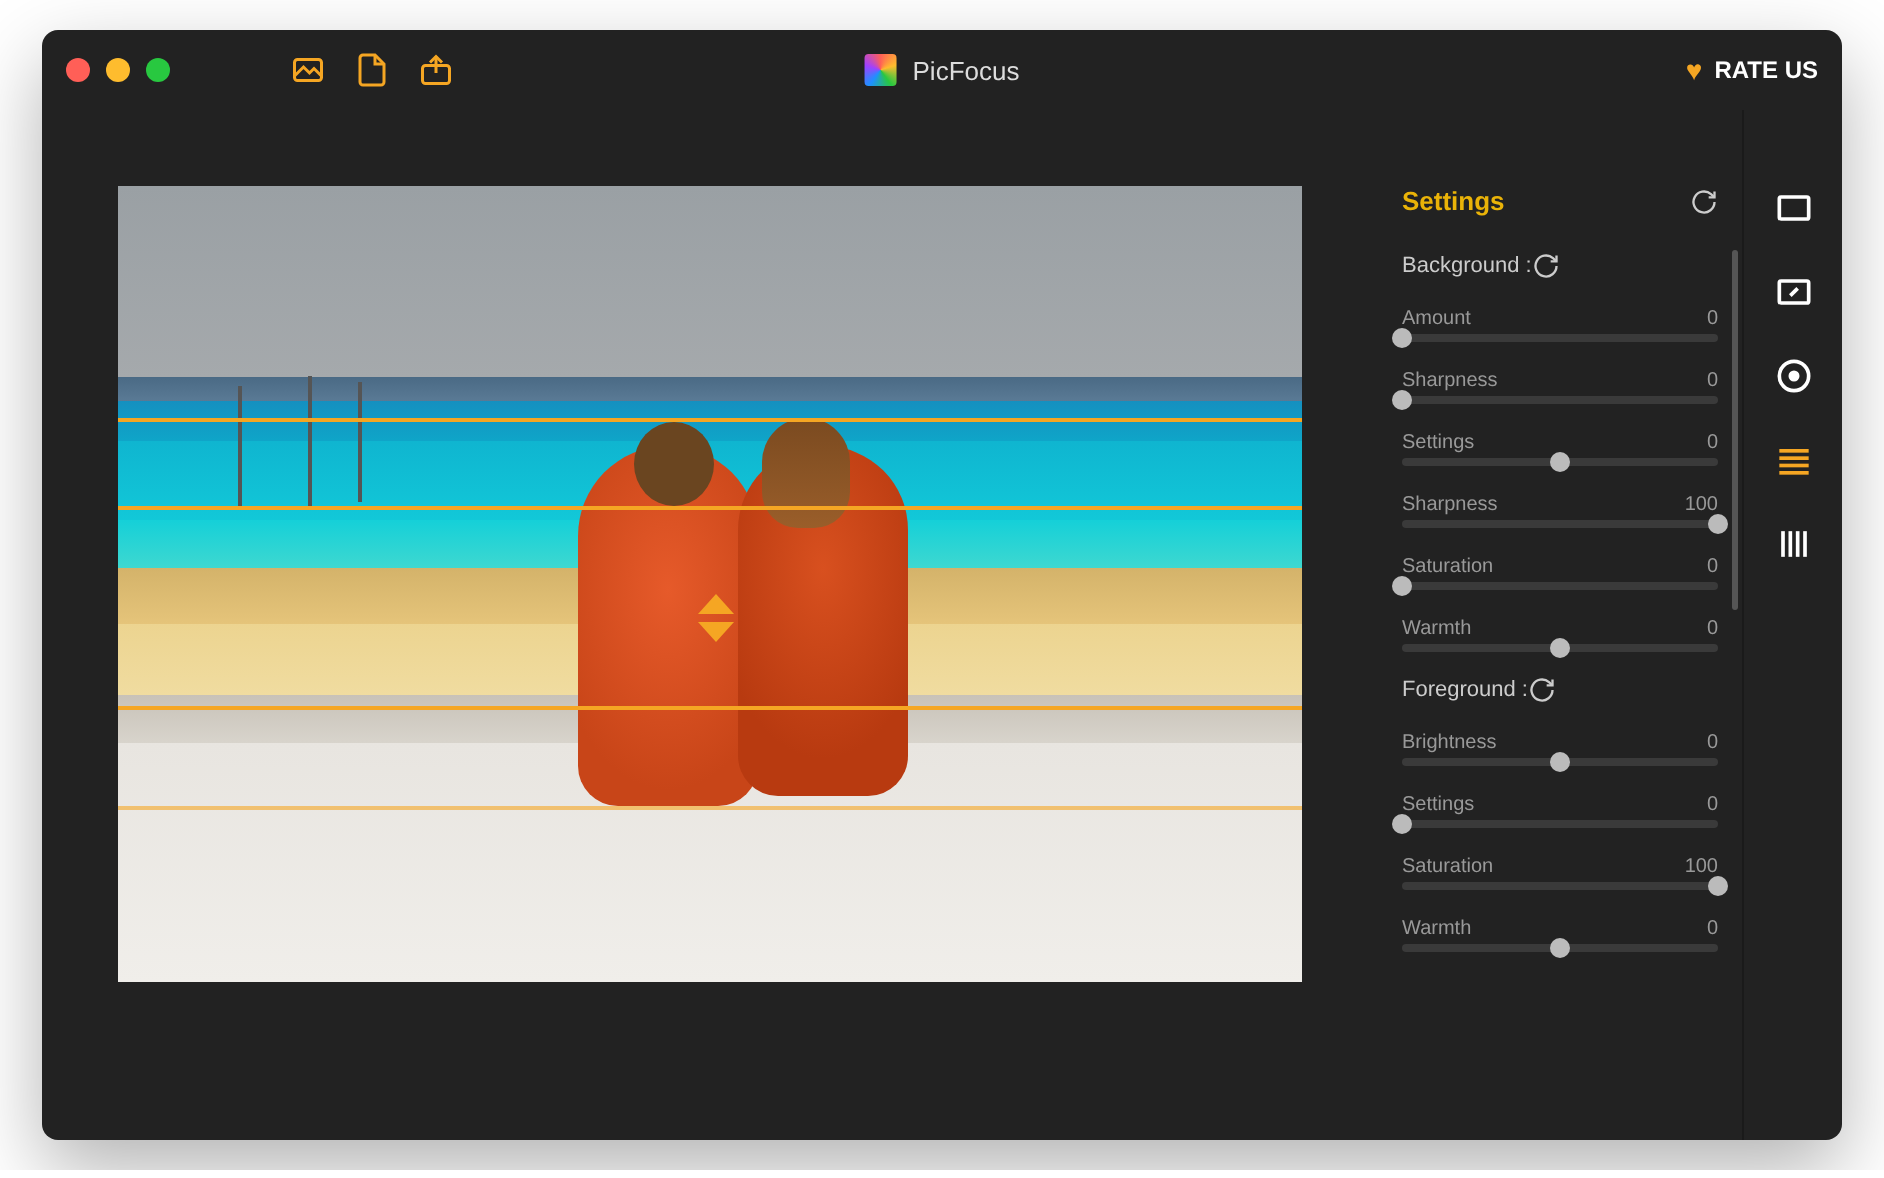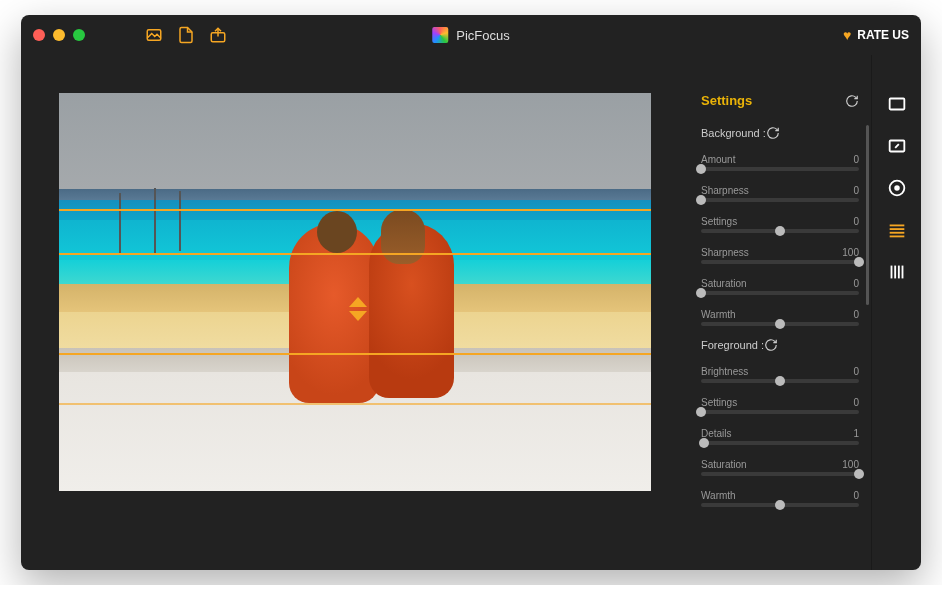--- a/index.html
+++ b/index.html
@@ -392,29 +392,20 @@
             <div class="slider-label-row">
               <span>Settings</span>
               <span>0</span>
             </div>
             <div class="slider-track">
               <div class="slider-thumb" style="left:0%"></div>
             </div>
           </div>
           <div class="slider-row">
             <div class="slider-label-row">
-              <span>Details</span>
-              <span>1</span>
-            </div>
-            <div class="slider-track">
-              <div class="slider-thumb" style="left:2%"></div>
-            </div>
-          </div>
-          <div class="slider-row">
-            <div class="slider-label-row">
               <span>Saturation</span>
               <span>100</span>
             </div>
             <div class="slider-track">
               <div class="slider-thumb" style="left:100%"></div>
             </div>
           </div>
           <div class="slider-row">
             <div class="slider-label-row">
               <span>Warmth</span>

